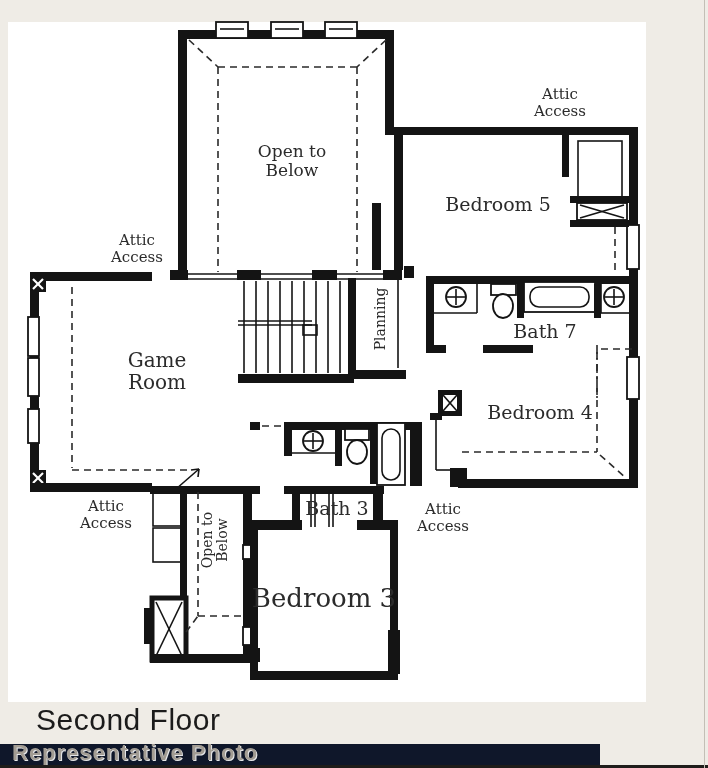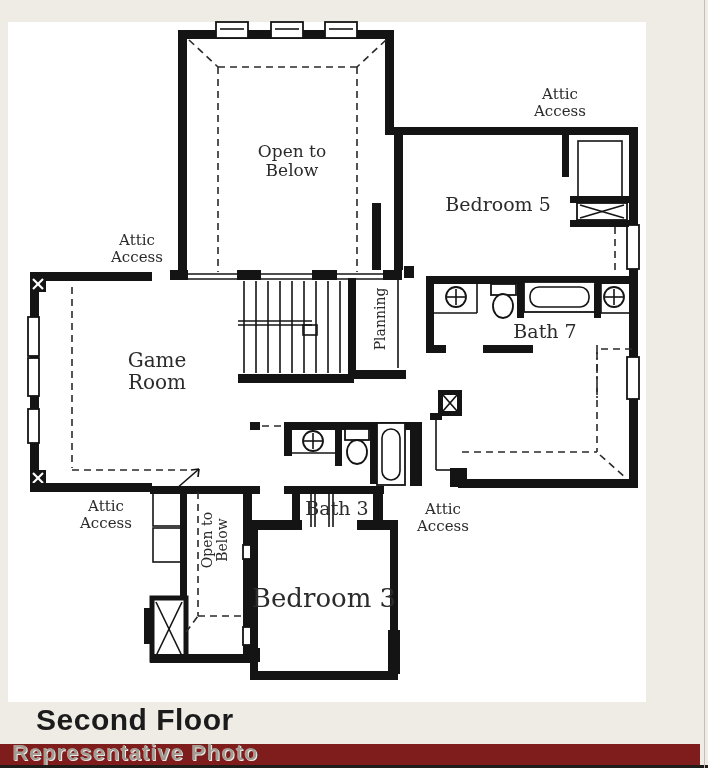--- a/index.html
+++ b/index.html
@@ -11,22 +11,22 @@
   .tr{stroke:#141414;stroke-width:1.8;fill:#ffffff;}
   .d{stroke:#2a2a2a;stroke-width:1.6;fill:none;stroke-dasharray:7 5;}
   .dd{stroke:#2a2a2a;stroke-width:1.6;fill:none;stroke-dasharray:9 4 2 4;}
   .win{fill:#ffffff;stroke:#141414;stroke-width:1.8;}
   .wx{stroke:#ffffff;stroke-width:2.2;}
   .chase{fill:#ffffff;stroke:#141414;stroke-width:5;}
   .lbl{position:absolute;transform:translate(-50%,-50%);text-align:center;
        white-space:pre-line;color:#2b2b2b;line-height:1.1;}
   .lbl.vert{transform:translate(-50%,-50%) rotate(-90deg);}
   #floor-title{position:absolute;left:36px;top:703px;font-family:"Liberation Sans",sans-serif;
-       font-size:30px;font-weight:700;color:#1b1b1b;letter-spacing:0.5px;}
-  #watermark-bar{position:absolute;left:0;top:744px;width:700px;height:21px;background:#7f1d1d;}
+       font-size:30px;font-weight:400;color:#1b1b1b;letter-spacing:0.5px;}
+  #watermark-bar{position:absolute;left:0;top:744px;width:600px;height:21px;background:#0f172a;}
   #watermark-bar span{position:absolute;left:12px;top:-4px;font-family:"Liberation Sans",sans-serif;
        font-size:22px;font-weight:bold;color:#a29c93;letter-spacing:1px;
        text-shadow:1px 1px 0 rgba(255,255,255,0.9);}
   #bottom-edge{position:absolute;left:0;bottom:0;width:708px;height:3px;background:#1f1d1a;}
   #right-edge{position:absolute;right:3px;top:0;width:1px;height:768px;background:#c3bfb6;}
 </style>
 </head>
 <body>
 
 <div id="stage">
@@ -262,20 +262,21 @@
 Access</div>
   <div class="lbl" style="left:292px;top:161px;font-size:17px;">Open to
 Below</div>
   <div class="lbl" style="left:560px;top:102px;font-size:15px;">Attic
 Access</div>
   <div class="lbl" style="left:498px;top:204px;font-size:19px;">Bedroom 5</div>
   <div class="lbl" style="left:545px;top:331px;font-size:19px;">Bath 7</div>
   <div class="lbl vert" style="left:381px;top:319px;font-size:14px;">Planning</div>
   <div class="lbl" style="left:134px;top:371px;font-size:20px;margin-left:23px;">Game
 Room</div>
+  <div class="lbl" style="left:540px;top:412px;font-size:19px;">Bedroom 4</div>
   <div class="lbl" style="left:337px;top:468px;font-size:19px;margin-top:40px;">Bath 3</div>
   <div class="lbl" style="left:443px;top:517px;font-size:15px;">Attic
 Access</div>
   <div class="lbl" style="left:106px;top:514px;font-size:15px;">Attic
 Access</div>
   <div class="lbl vert" style="left:215px;top:540px;font-size:14px;">Open to
 Below</div>
   <div class="lbl" style="left:324px;top:598px;font-size:26px;">Bedroom 3</div>
 
   <div id="floor-title">Second Floor</div>

